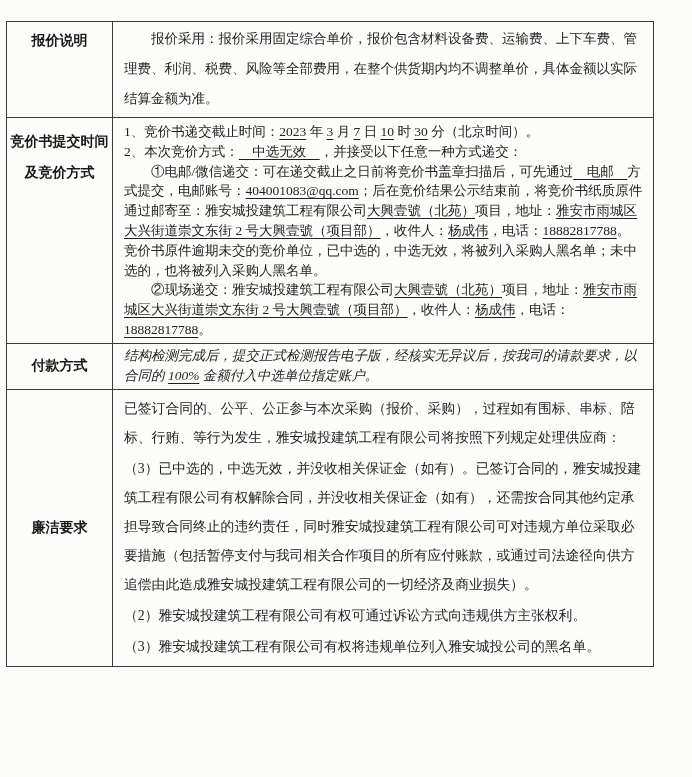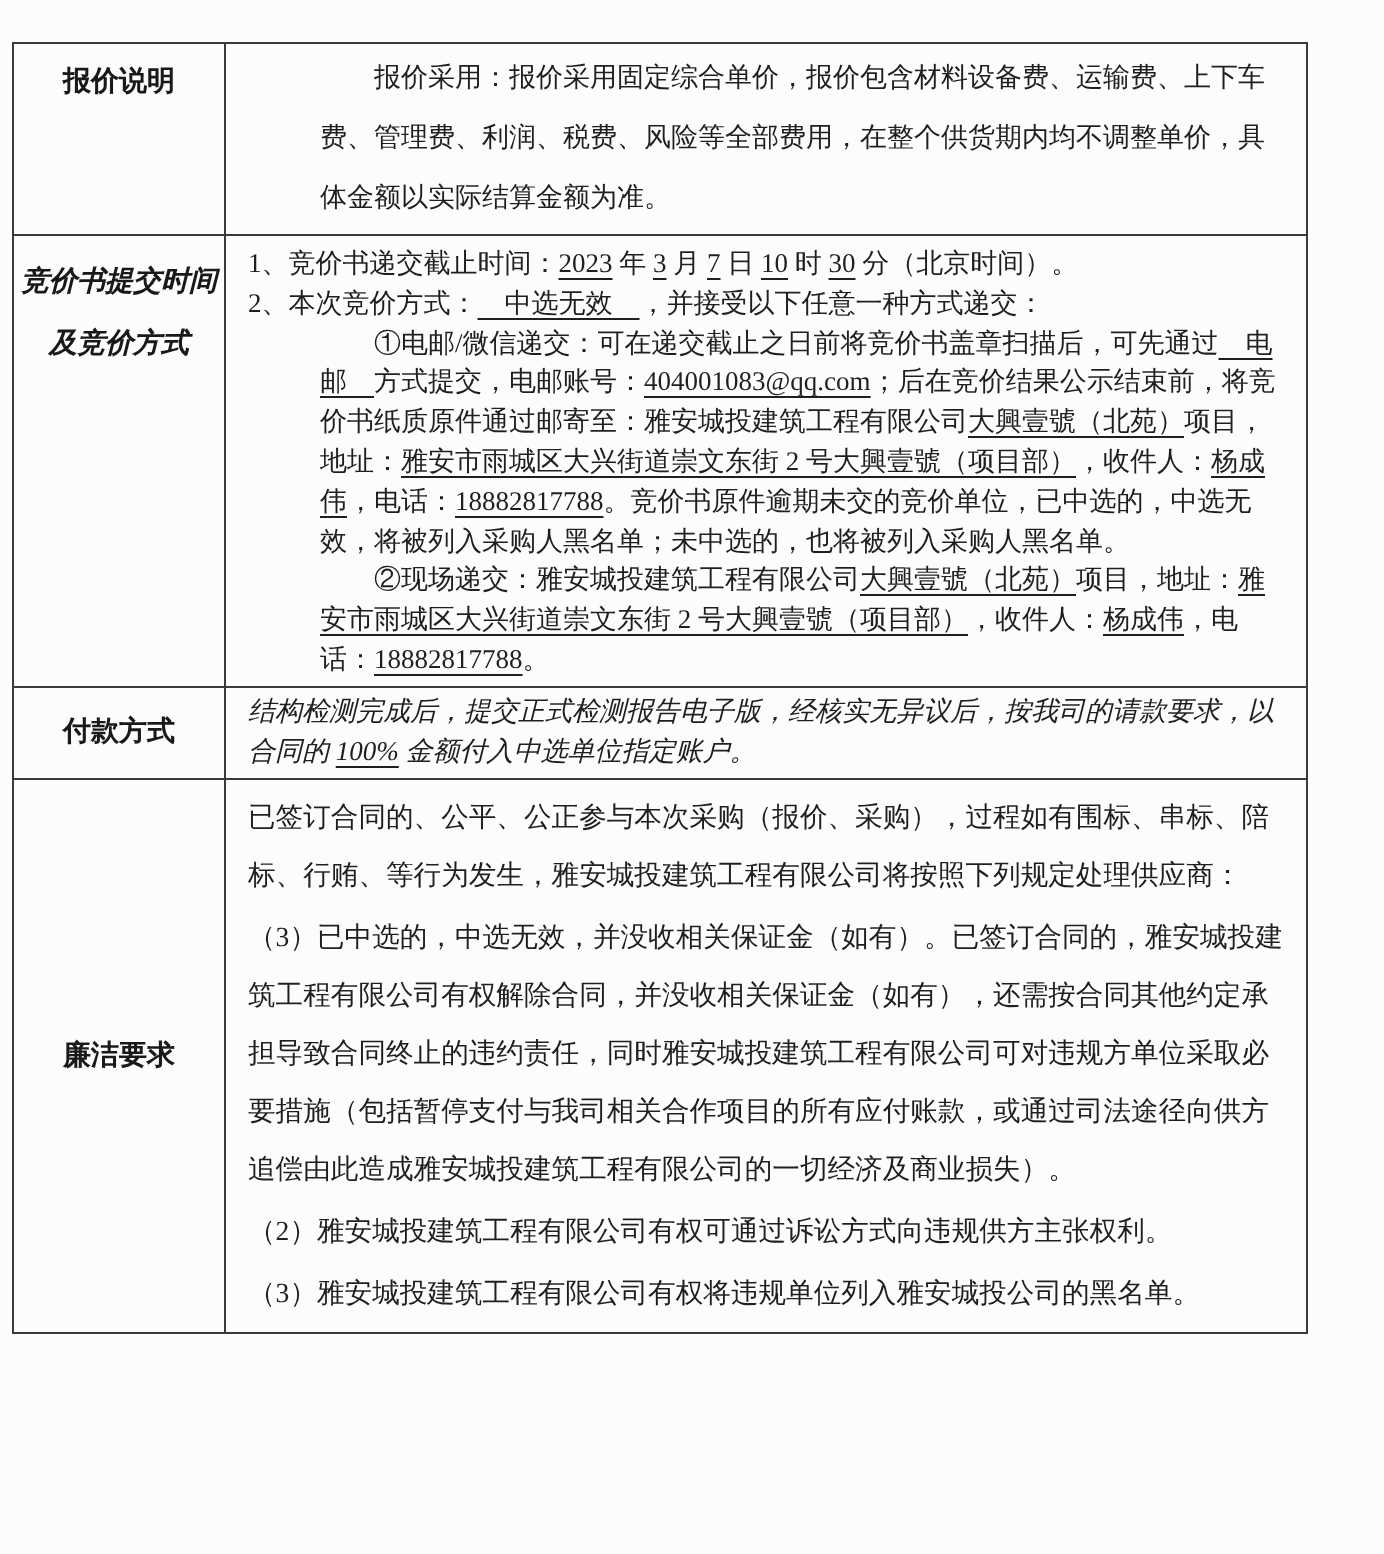--- a/index.html
+++ b/index.html
@@ -42,33 +42,32 @@
   .doc-table td {
     vertical-align: top;
     padding: 3px 10px 3px 11px;
     font-size: 13.5px;
   }
   .para {
     margin: 0;
   }
   .para.indent {
     text-indent: 2em;
-    margin-left: 36px;
   }
   .u {
     text-decoration: underline;
     text-underline-offset: 3px;
   }
   
   .doc-table tr:nth-child(1) { height: 64px; }
   .doc-table tr:nth-child(1) th { vertical-align: top; padding-top: 10px; }
   .doc-table tr:nth-child(1) td { line-height: 30px; padding-top: 2px; }
   
   .doc-table tr:nth-child(2) { height: 177px; }
-  .doc-table tr:nth-child(2) th { vertical-align: top; padding-top: 8px; line-height: 31px; font-style: italic; }
+  .doc-table tr:nth-child(2) th { vertical-align: top; padding-top: 8px; line-height: 31px; }
   .doc-table tr:nth-child(2) td { line-height: 19.8px; padding-top: 4px; }
   
   .doc-table tr:nth-child(3) { height: 40px; margin-top: 37px; }
   .doc-table tr:nth-child(3) th { vertical-align: middle; }
   .doc-table tr:nth-child(3) td { line-height: 20px; padding-top: 2px; font-style: italic; }
   
   .doc-table tr:nth-child(4) { height: 274px; }
   .doc-table tr:nth-child(4) th { vertical-align: middle; }
   .doc-table tr:nth-child(4) td { line-height: 29px; padding-top: 4px; font-size: 13.8px; }
   .doc-table tr:nth-child(4) .para { margin-bottom: 2px; }

